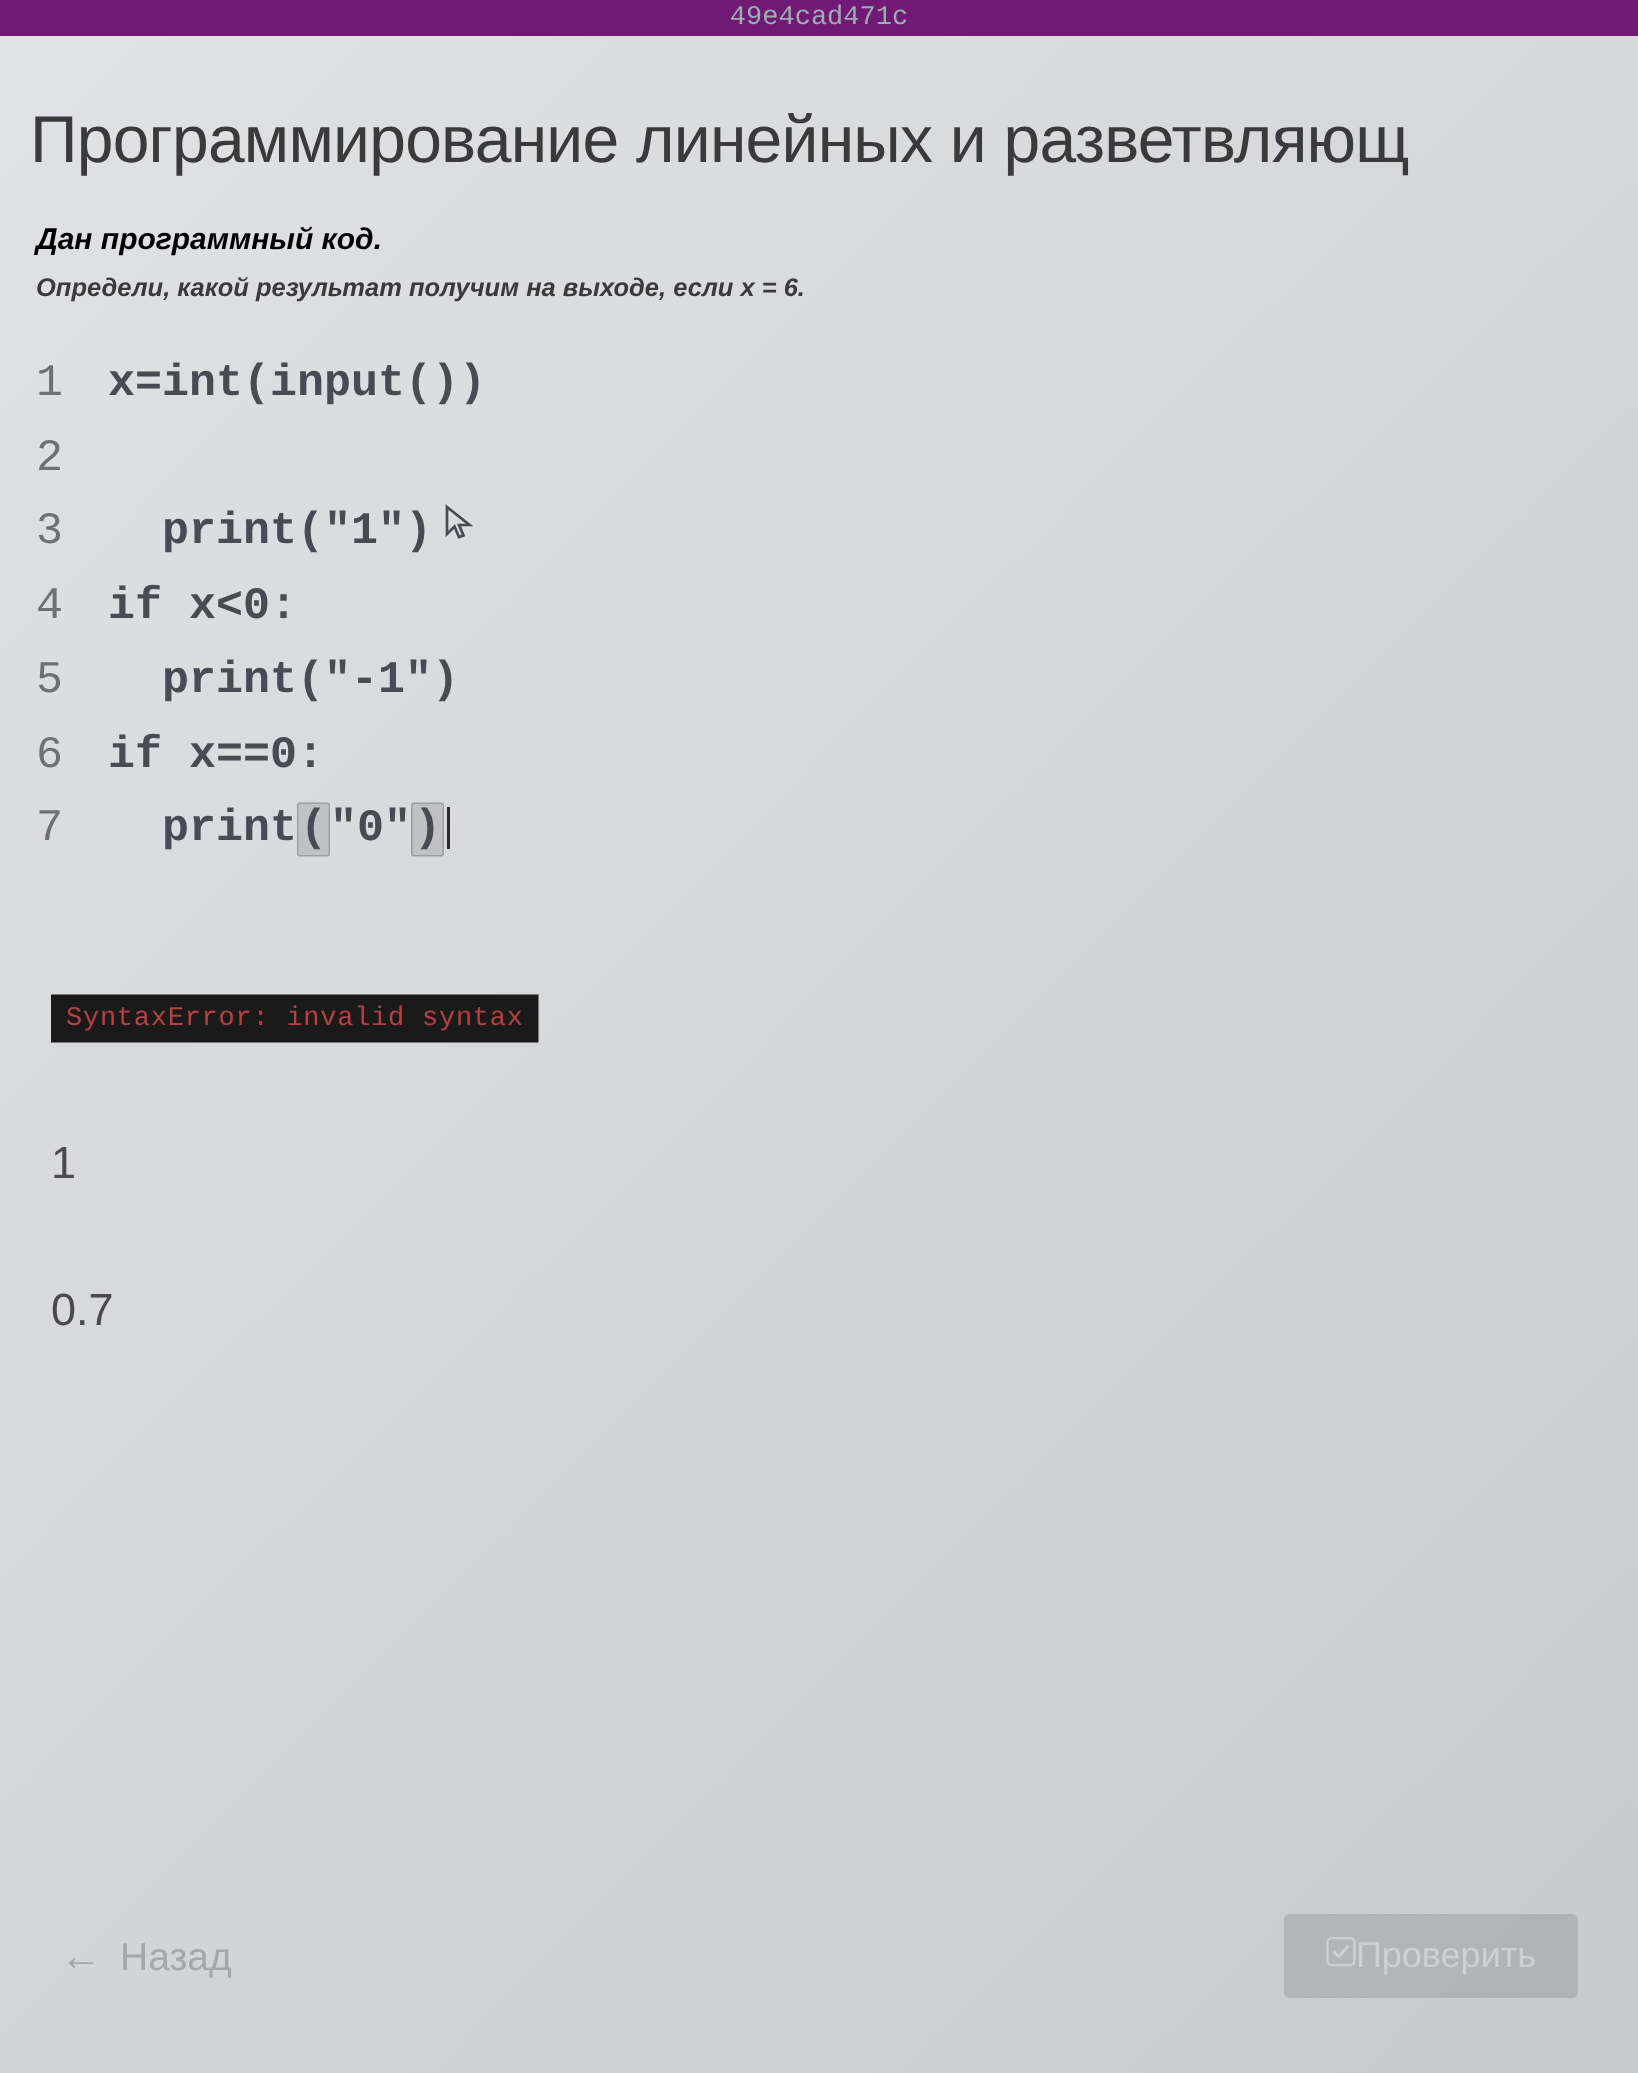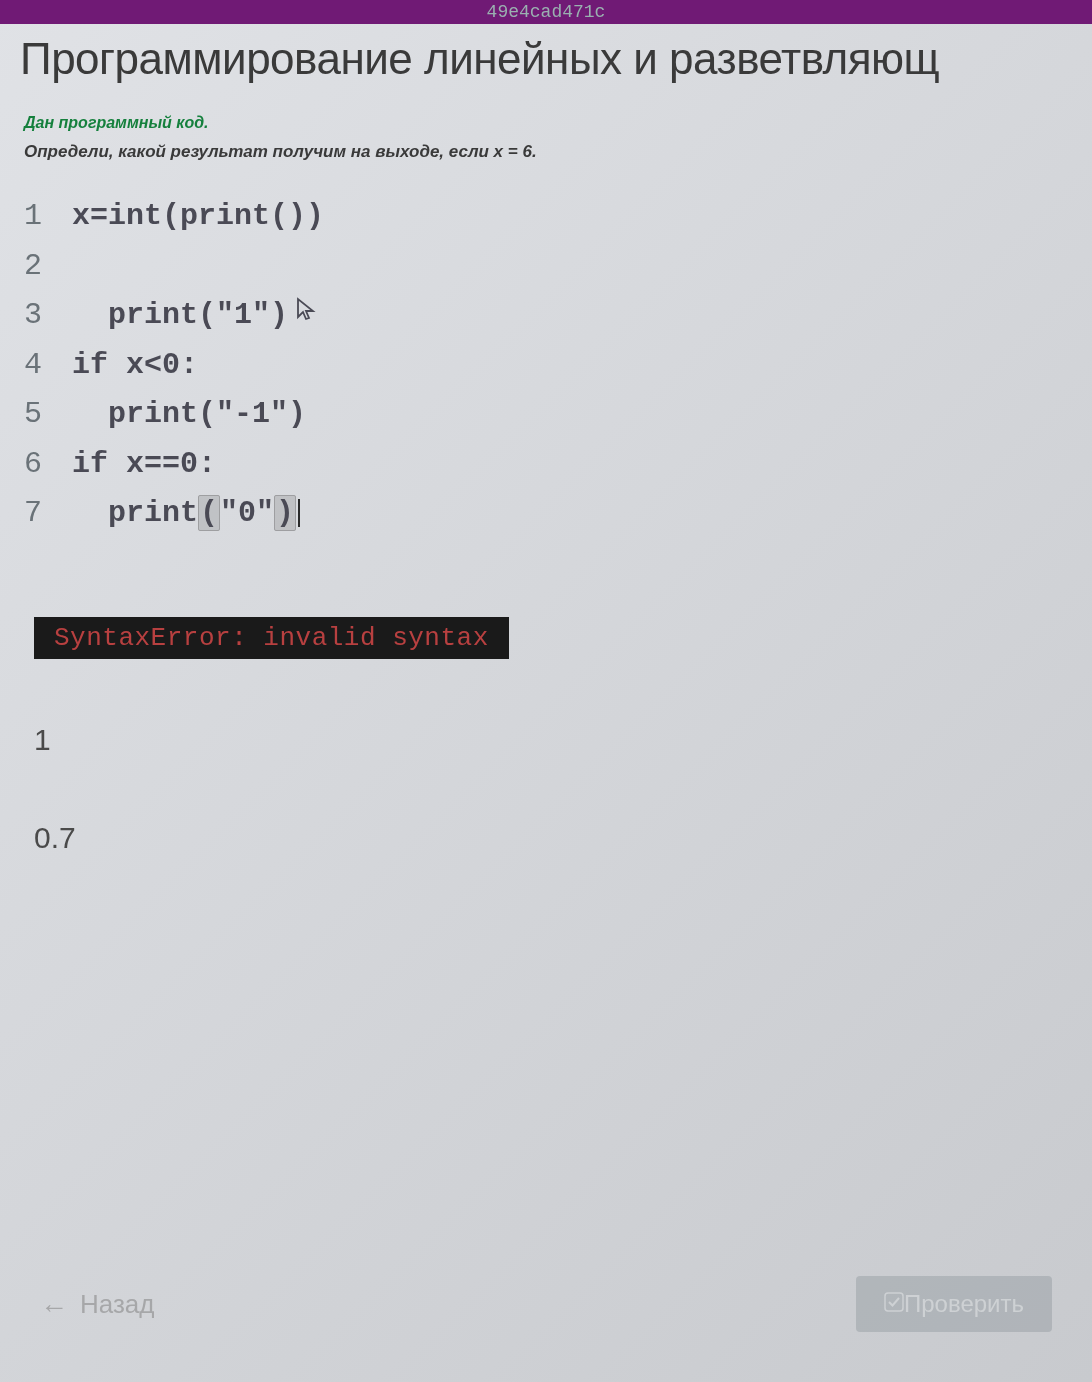--- a/index.html
+++ b/index.html
@@ -22,29 +22,30 @@
       font-size: 18px;
       padding: 2px 10px;
       text-align: center;
     }
     .main-title {
       font-size: 44px;
       font-weight: 400;
       color: #3a3a3a;
       padding: 10px 20px 30px 20px;
       letter-spacing: -0.5px;
+      margin-top: 35px;
     }
     .content {
       padding: 0 24px;
     }
     .prompt-line1 {
-      font-size: 16px;
+      font-size: 20px;
       font-weight: 700;
       font-style: italic;
-      color: #15803d;
+      color: #000000;
       margin-bottom: 10px;
     }
     .prompt-line2 {
       font-size: 17px;
       font-weight: 700;
       font-style: italic;
       color: #3a3a3a;
       margin-bottom: 30px;
     }
     .code-block {
@@ -96,22 +97,22 @@
       font-size: 30px;
       color: #4a4a4a;
       margin-bottom: 28px;
       cursor: pointer;
     }
     .error-box {
       display: inline-block;
       background: #1a1a1a;
       color: #b84040;
       font-family: 'Courier New', monospace;
-      font-size: 26px;
-      padding: 6px 20px;
+      font-size: 18px;
+      padding: 6px 10px;
       font-weight: 500;
       letter-spacing: 0.5px;
     }
     .footer {
       position: absolute;
       bottom: 30px;
       left: 0;
       right: 0;
       padding: 20px 40px;
       display: flex;
@@ -153,21 +154,21 @@
 <h1 class="main-title">Программирование линейных и разветвляющ</h1>
 
 <div class="content">
 
   <div class="prompt-line1">Дан программный код.</div>
   <div class="prompt-line2">Определи, какой результат получим на выходе, если x = 6.</div>
 
   <div class="code-block">
     <div class="code-line">
       <span class="line-number">1</span>
-      <span class="code-text">x=int(print())</span>
+      <span class="code-text">x=int(input())</span>
     </div>
     <div class="code-line">
       <span class="line-number">2</span>
     </div>
     <div class="code-line">
       <span class="line-number">3</span>
       <span class="code-text">  print("1")</span>
       <span class="cursor-icon">
         <svg width="20" height="26" viewBox="0 0 20 26">
           <path d="M2 2 L2 20 L7 15 L10 22 L13 21 L10 14 L17 14 Z" fill="none" stroke="#4a4a55" stroke-width="1.8"></path>

